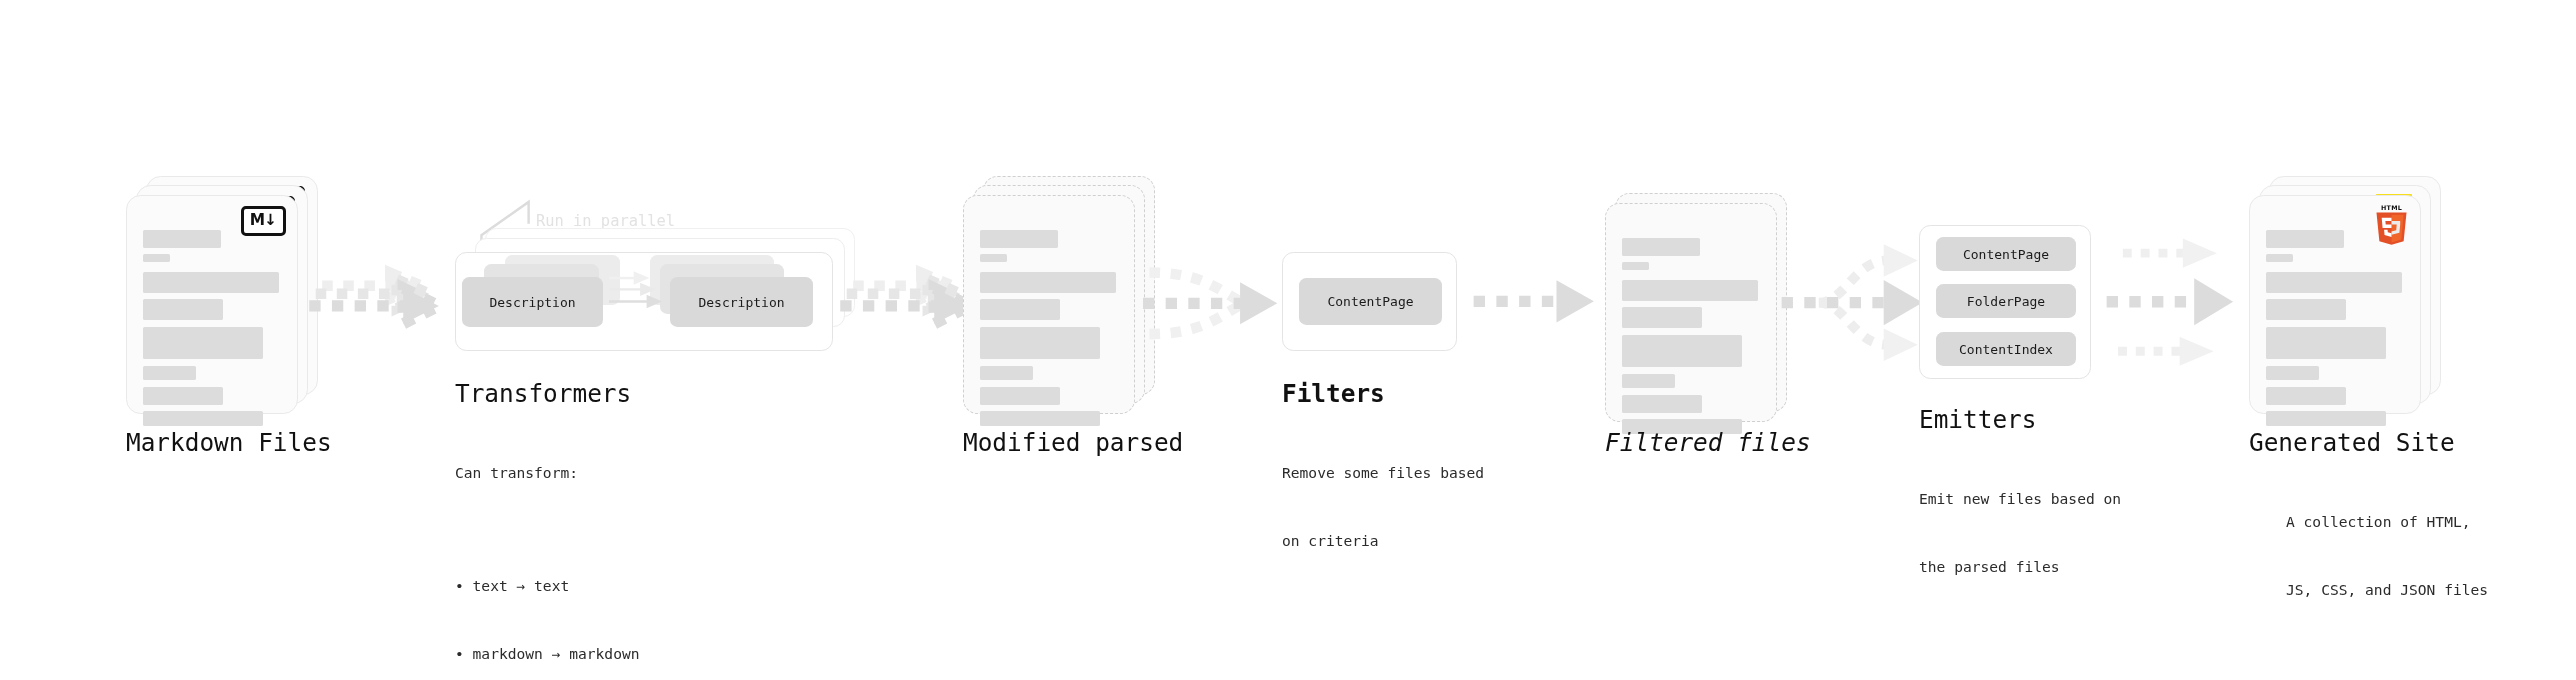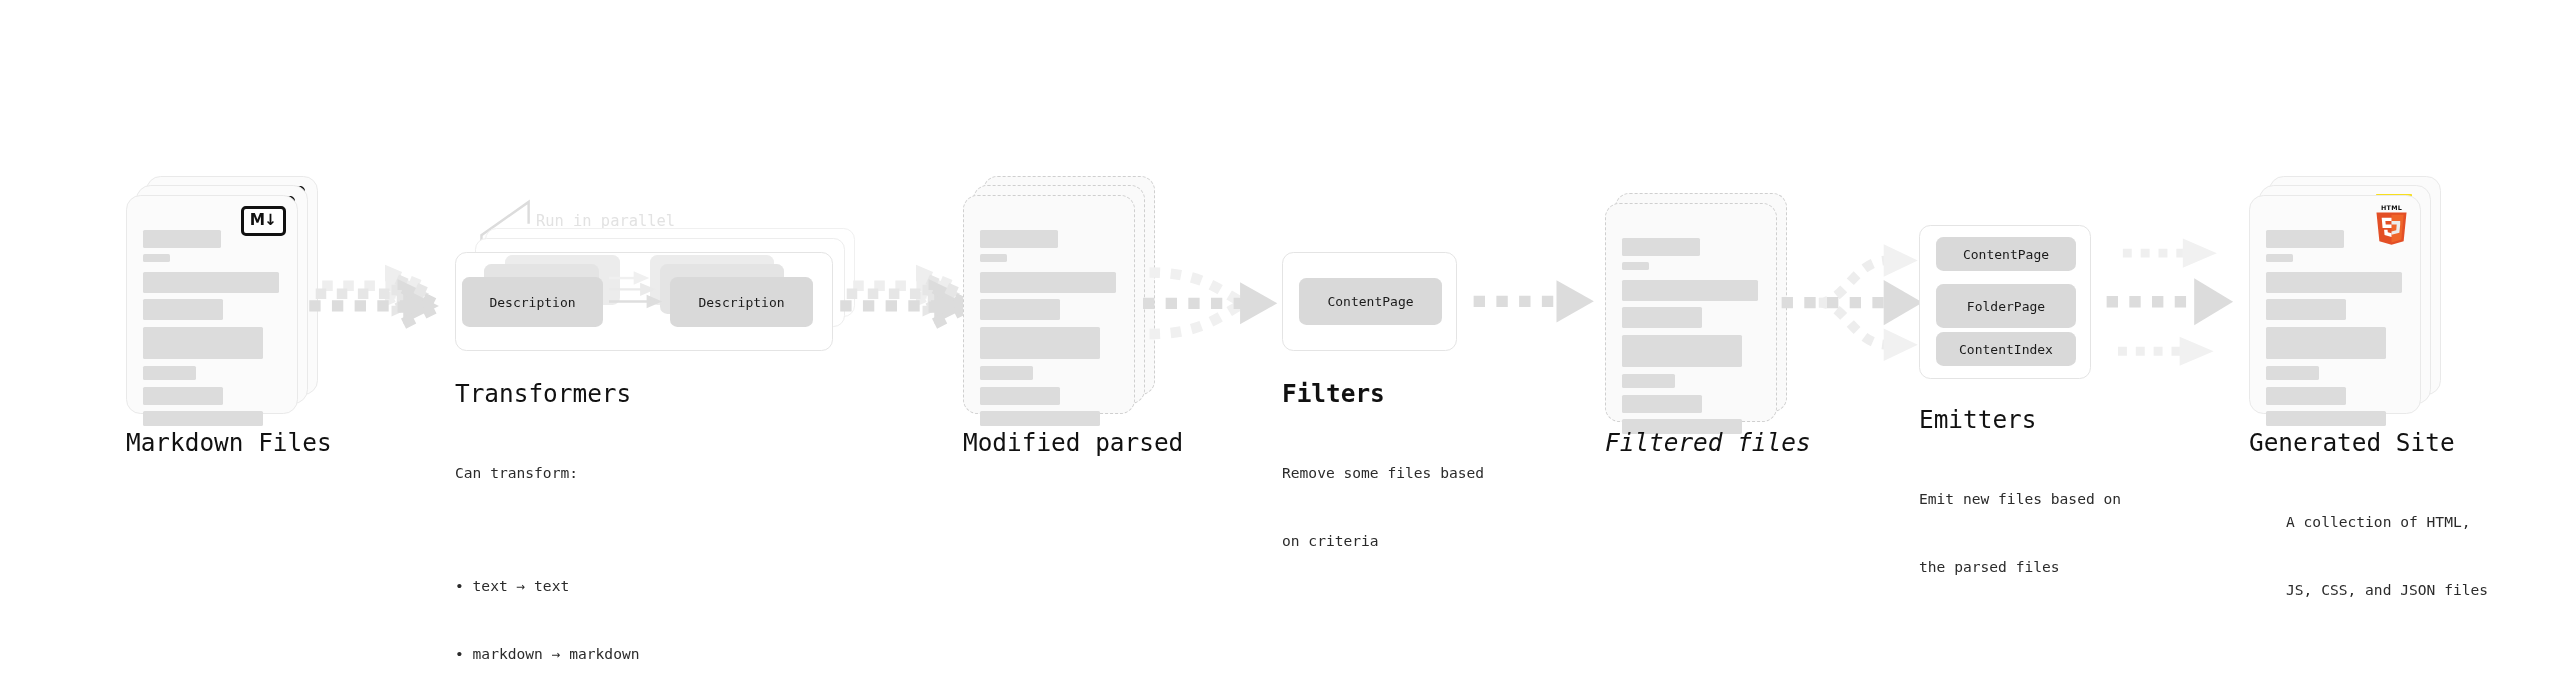--- a/index.html
+++ b/index.html
@@ -259,21 +259,21 @@
     <path d="M48 82 C 80 82, 92 30, 132 30" fill="none" stroke="#ededed" stroke-width="12" stroke-dasharray="12 12"></path>
     <polygon points="128,10 170,30 128,50" fill="#f1f1f1"></polygon>
     <path d="M48 82 C 80 82, 92 134, 132 134" fill="none" stroke="#ededed" stroke-width="12" stroke-dasharray="12 12"></path>
     <polygon points="128,114 170,134 128,154" fill="#f1f1f1"></polygon>
     <line x1="2" y1="82" x2="130" y2="82" stroke="#dcdcdc" stroke-width="14" stroke-dasharray="14 14"></line>
     <polygon points="128,54 176,82 128,110" fill="#dcdcdc"></polygon>
   </svg>
 
   <div class="gbox" style="left:1919px;top:225px;width:172px;height:154px;"></div>
   <div class="chip" style="position:absolute;left:1936px;top:237px;width:140px;height:34px;">ContentPage</div>
-  <div class="chip" style="position:absolute;left:1936px;top:284px;width:140px;height:44px;">FolderPage</div>
+  <div class="chip" style="position:absolute;left:1936px;top:284px;width:140px;height:34px;">FolderPage</div>
   <div class="chip" style="position:absolute;left:1936px;top:332px;width:140px;height:34px;">ContentIndex</div>
   <div class="title" style="left:1919px;top:405px;">Emitters</div>
   <div class="sub" style="left:1919px;top:443px;">
     <div>Emit new files based on</div>
     <div>the parsed files</div>
   </div>
 
   <svg style="position:absolute;left:2105px;top:236px;" width="150" height="134" viewBox="0 0 185 165">
     <line x1="22" y1="21" x2="100" y2="21" stroke="#efefef" stroke-width="11" stroke-dasharray="11 11"></line>
     <polygon points="96,3 138,21 96,39" fill="#f1f1f1"></polygon>

